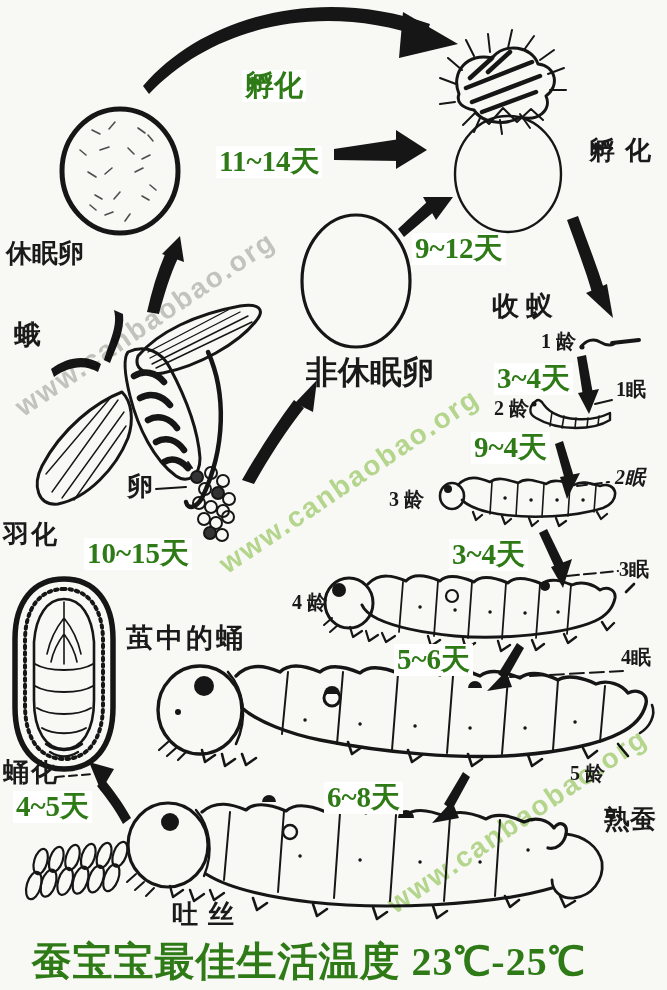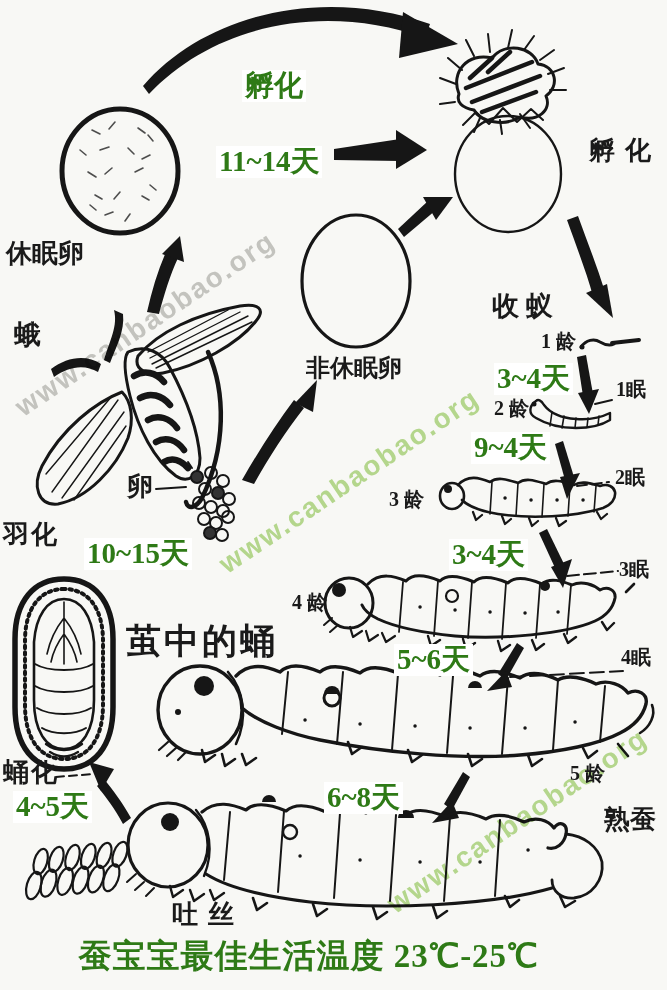--- a/index.html
+++ b/index.html
@@ -20,21 +20,21 @@
   }
   .wm{
     position:absolute;font-family:"Liberation Sans",sans-serif;
     font-size:28px;letter-spacing:2px;white-space:nowrap;
     transform:rotate(-34deg);mix-blend-mode:multiply;font-weight:700;
   }
   .wm-gray{color:#c9c9c6;}
   .wm-green{color:#b9dc92;}
   #title{
     position:absolute;left:0;top:934px;width:617px;text-align:center;
-    color:#2e7a16;font-size:33px;font-weight:600;letter-spacing:1px;
+    color:#2e7a16;font-size:40px;font-weight:600;letter-spacing:1px;
   }
 </style>
 </head>
 <body>
 
 <div id="stage">
 
   <svg id="art" width="667" height="990" viewBox="0 0 667 990">
 
     <defs>
@@ -249,43 +249,44 @@
       </g>
     </g>
   </svg>
 
   <div class="wm wm-gray" style="left:-8px;top:308px;">www.canbaobao.org</div>
   <div class="wm wm-green" style="left:196px;top:465px;">www.canbaobao.org</div>
   <div class="wm wm-green" style="left:364px;top:805px;">www.canbaobao.org</div>
 
   <div class="days" style="left:242px;top:70px;">孵化</div>
   <div class="days" style="left:216px;top:120px;margin-top:26px;">11~14天</div>
+  <div class="days" style="left:412px;top:233px;">9~12天</div>
   <div class="days" style="left:494px;top:363px;">3~4天</div>
   <div class="days" style="left:471px;top:432px;">9~4天</div>
   <div class="days" style="left:449px;top:539px;">3~4天</div>
   <div class="days" style="left:394px;top:644px;">5~6天</div>
   <div class="days" style="left:324px;top:782px;">6~8天</div>
   <div class="days" style="left:13px;top:791px;">4~5天</div>
   <div class="days" style="left:84px;top:538px;text-align:right;">10~15天</div>
 
   <div class="lbl" style="left:6px;top:240px;">休眠卵</div>
   <div class="lbl" style="left:589px;top:137px;letter-spacing:10px;">孵化</div>
-  <div class="lbl" style="left:306px;top:356px;font-size:24px;">非休眠卵</div>
+  <div class="lbl" style="left:306px;top:356px;font-size:32px;">非休眠卵</div>
   <div class="lbl" style="left:492px;top:292px;font-size:27px;">收 蚁</div>
   <div class="lbl sm" style="left:541px;top:331px;">1 龄</div>
   <div class="lbl sm" style="left:616px;top:379px;">1眠</div>
   <div class="lbl sm" style="left:494px;top:398px;">2 龄</div>
-  <div class="lbl sm" style="left:615px;top:467px;">2眠</div>
+  <div class="lbl sm" style="left:615px;top:467px;font-style:italic;">2眠</div>
   <div class="lbl sm" style="left:389px;top:489px;">3 龄</div>
   <div class="lbl sm" style="left:619px;top:559px;">3眠</div>
   <div class="lbl sm" style="left:292px;top:592px;">4 龄</div>
   <div class="lbl sm" style="left:621px;top:647px;">4眠</div>
   <div class="lbl sm" style="left:570px;top:763px;">5 龄</div>
   <div class="lbl" style="left:604px;top:806px;">熟蚕</div>
   <div class="lbl" style="left:172px;top:901px;letter-spacing:10px;">吐丝</div>
-  <div class="lbl" style="left:126px;top:624px;font-size:35px;letter-spacing:3px;">茧中的蛹</div>
+  <div class="lbl" style="left:126px;top:624px;font-size:27px;letter-spacing:3px;">茧中的蛹</div>
   <div class="lbl" style="left:3px;top:759px;letter-spacing:2px;">蛹化</div>
   <div class="lbl" style="left:14px;top:321px;font-size:27px;">蛾</div>
   <div class="lbl" style="left:3px;top:521px;letter-spacing:2px;">羽化</div>
   <div class="lbl" style="left:127px;top:473px;">卵</div>
 
   <div id="title">蚕宝宝最佳生活温度 23℃-25℃</div>
 </div>
 
 </body></html>

